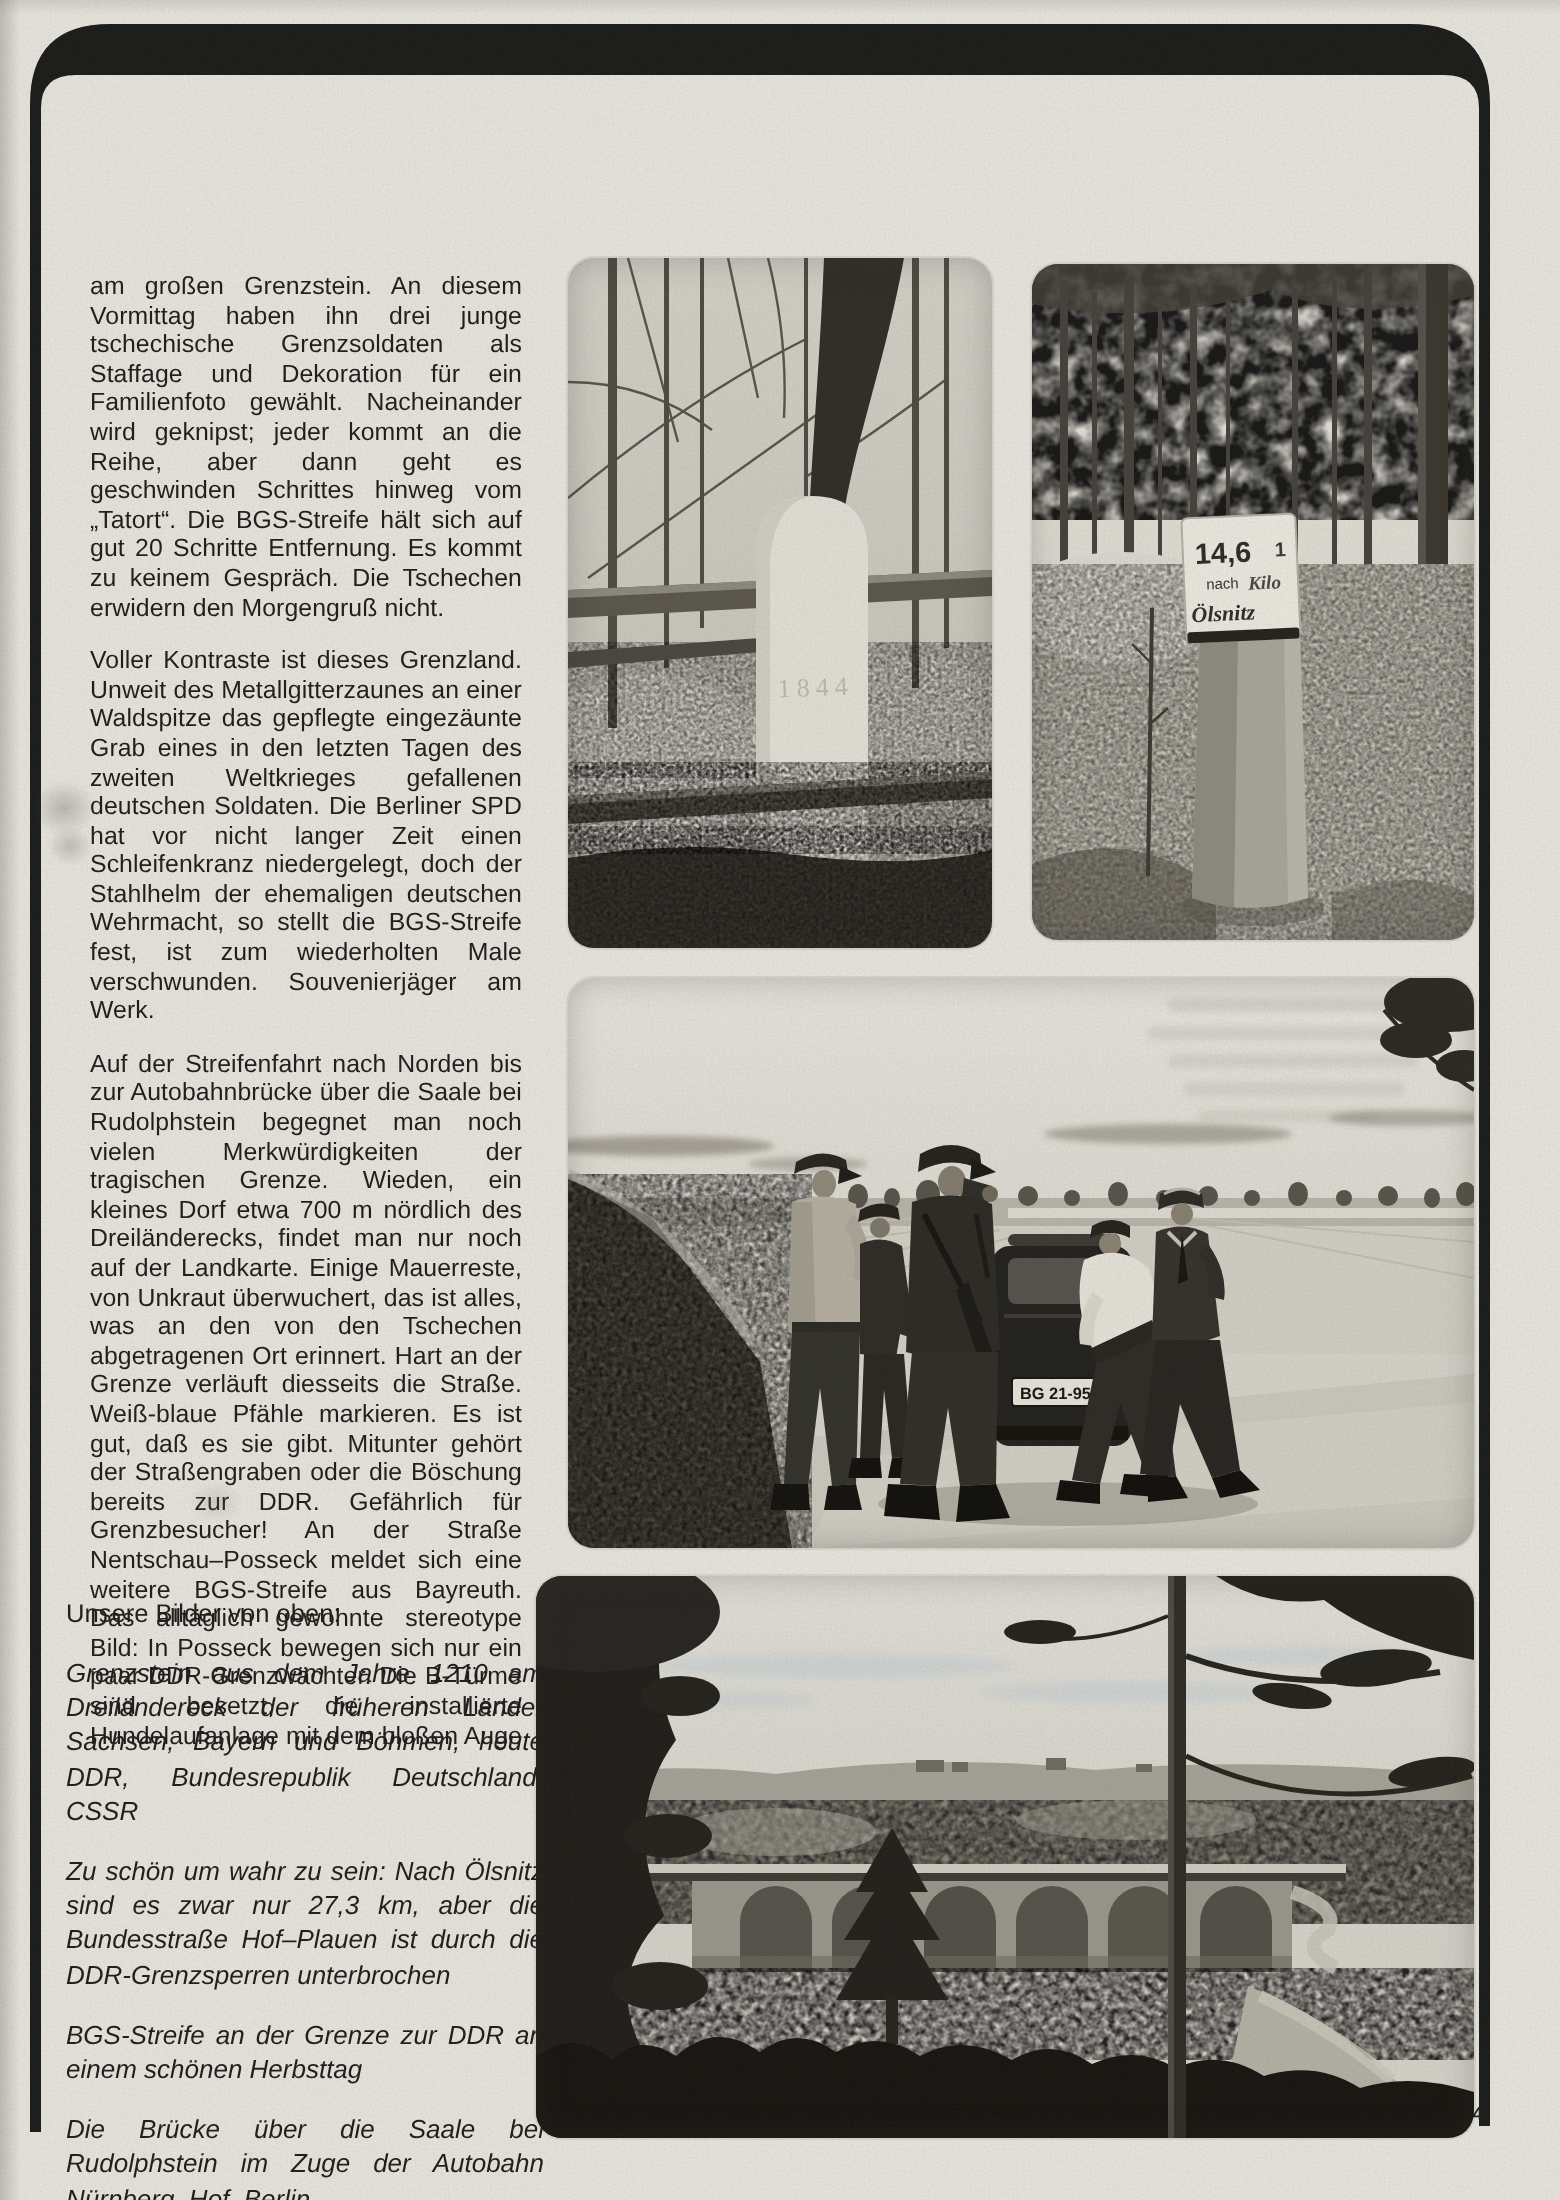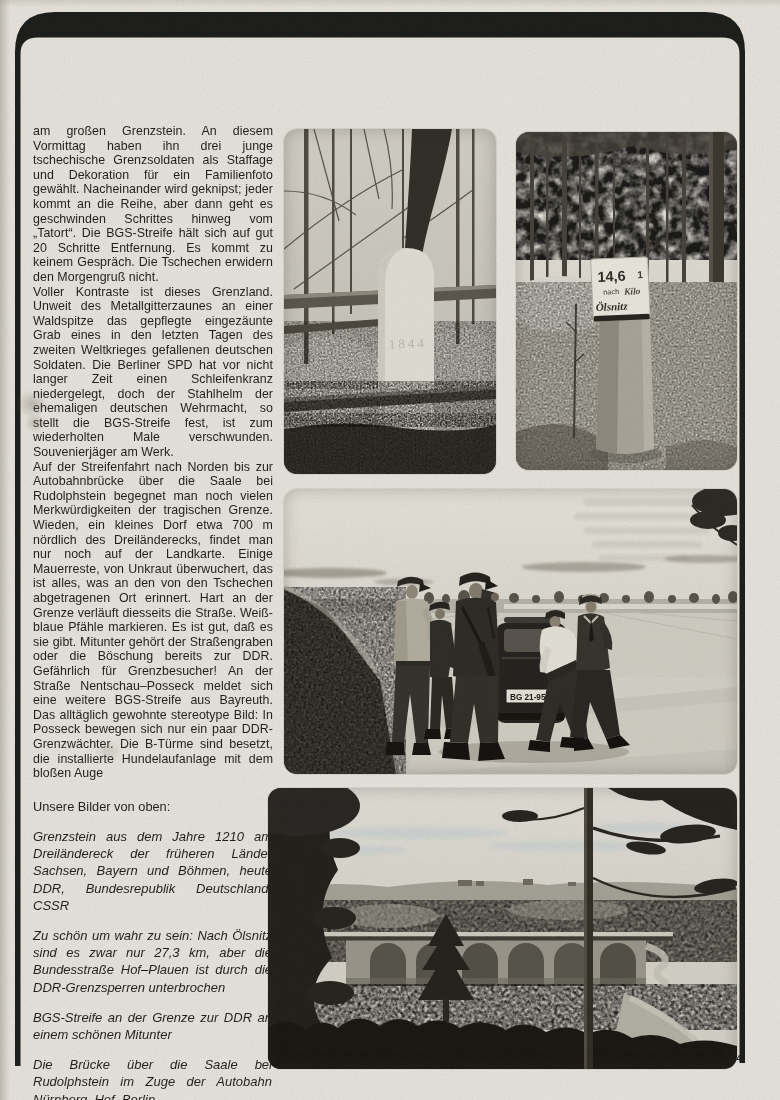--- a/index.html
+++ b/index.html
@@ -13,21 +13,21 @@
   .edge-shadow-left { position:absolute; left:0; top:0; width:10px; height:1100px;
     background:linear-gradient(to right, rgba(90,84,72,.28), rgba(90,84,72,0)); }
   .edge-shadow-top { position:absolute; left:0; top:0; width:780px; height:7px;
     background:linear-gradient(to bottom, rgba(120,114,100,.18), rgba(120,114,100,0)); }
 
   .bodycol {
     position:absolute; left:33px; top:124px; width:240px;
     font-size:12.4px; line-height:14.6px; text-align:justify;
     letter-spacing:0.05px; hyphens:auto; -webkit-hyphens:auto;
   }
-  .bodycol p { margin:0; }
+  .bodycol p { margin:12px; }
 
   .captions { position:absolute; left:33px; top:799px; width:239px; }
   .cap-header { margin:0 0 13px 0; font-size:12.8px; line-height:16px; font-style:normal; }
   .cap { margin:0 0 13px 0; font-size:13px; line-height:17.2px; font-style:italic; text-align:justify; }
 
   .pagenum { position:absolute; left:714px; top:1052px; width:28px; text-align:right;
     font-size:9.5px; font-weight:bold; letter-spacing:.5px; }
 
   .photo { position:absolute; border-radius:13px; overflow:hidden; background:#d6d3ca;
     box-shadow:0 0 0 1px rgba(70,64,54,.10); }
@@ -387,21 +387,21 @@
         <ellipse cx="252" cy="28" rx="18" ry="6" fill="#23211b"></ellipse>
         <path d="M340,0 L469,0 L469,42 Q420,32 394,12 Q364,16 340,0 Z" fill="#211f19"></path>
       </g>
     </svg>
   </div>
 
   <div class="captions">
     <p class="cap-header">Unsere Bilder von oben:</p>
     <p class="cap">Grenzstein aus dem Jahre 1210 am Dreiländereck der früheren Länder Sachsen, Bayern und Böhmen, heute DDR, Bundesrepublik Deutschland, CSSR</p>
     <p class="cap">Zu schön um wahr zu sein: Nach Ölsnitz sind es zwar nur 27,3 km, aber die Bundesstraße Hof–Plauen ist durch die DDR-Grenzsperren unterbrochen</p>
-    <p class="cap">BGS-Streife an der Grenze zur DDR an einem schönen Mitunter</p>
+    <p class="cap">BGS-Streife an der Grenze zur DDR an einem schönen Herbsttag</p>
     <p class="cap">Die Brücke über die Saale bei Rudolphstein im Zuge der Autobahn Nürnberg–Hof–Berlin</p>
   </div>
 
   <div class="pagenum">4</div>
 
   <div class="stain stain1"></div>
   <div class="stain stain2"></div>
   <div class="stain stain3"></div>
 
   <svg class="noise" aria-hidden="true">

